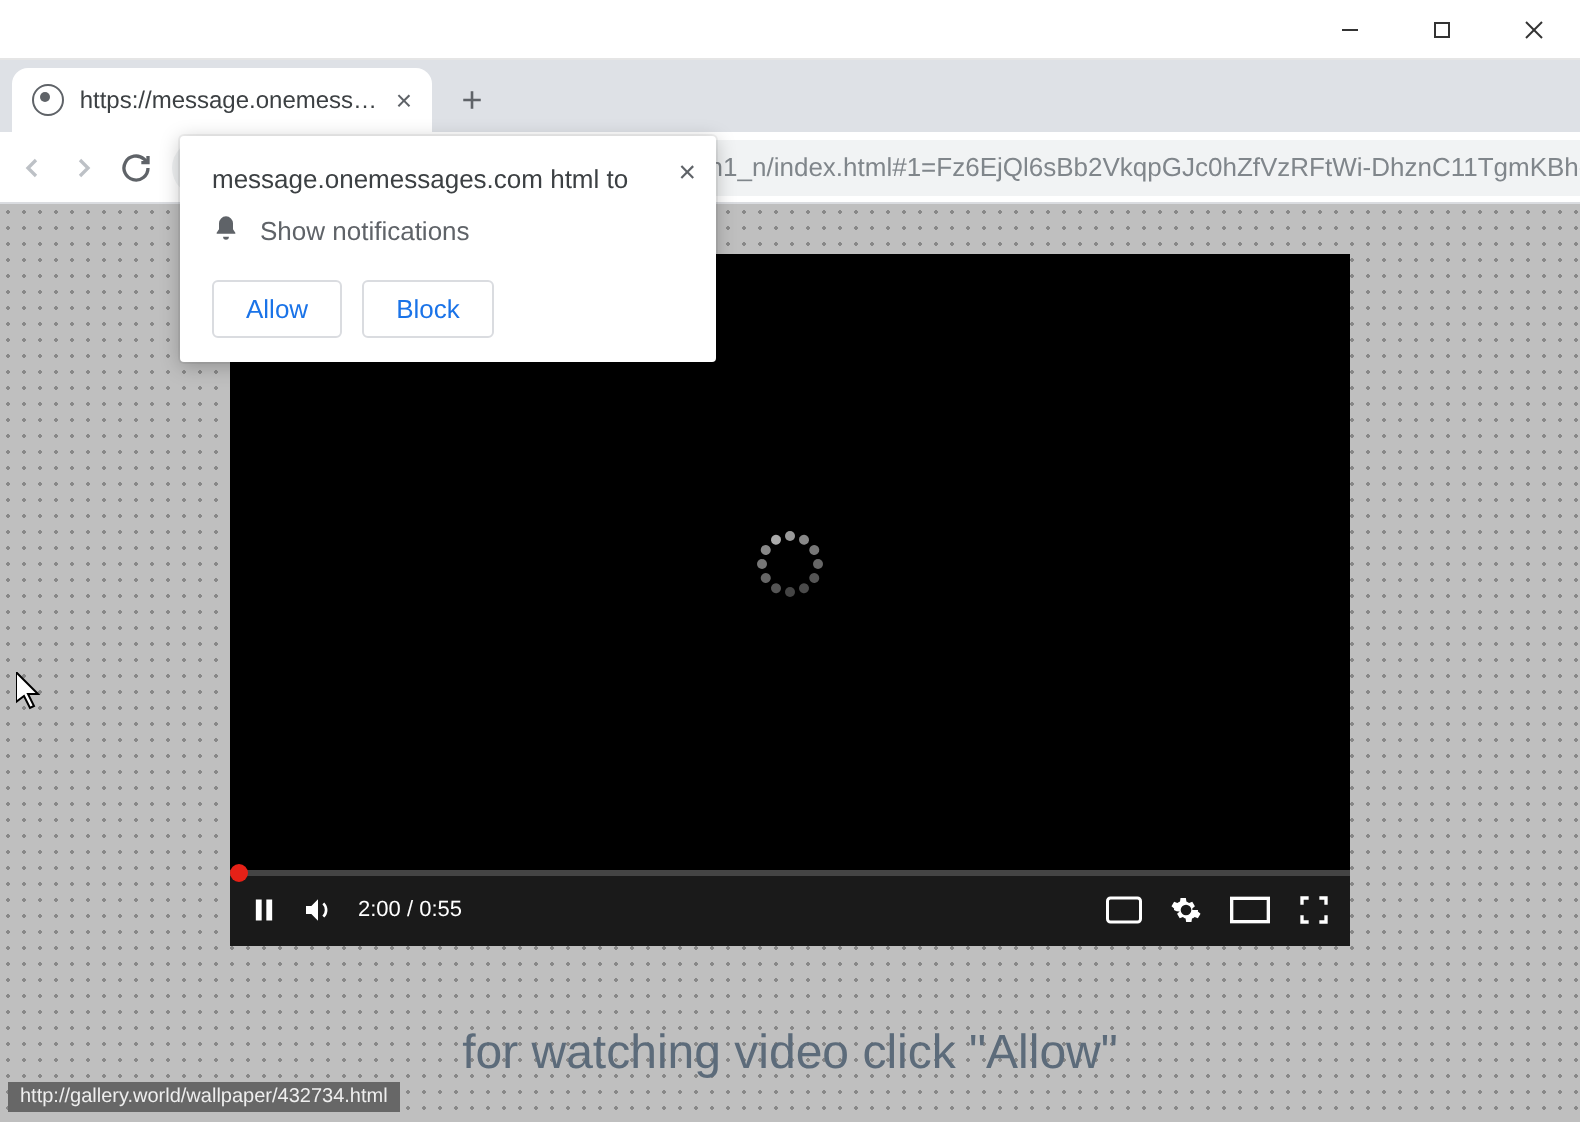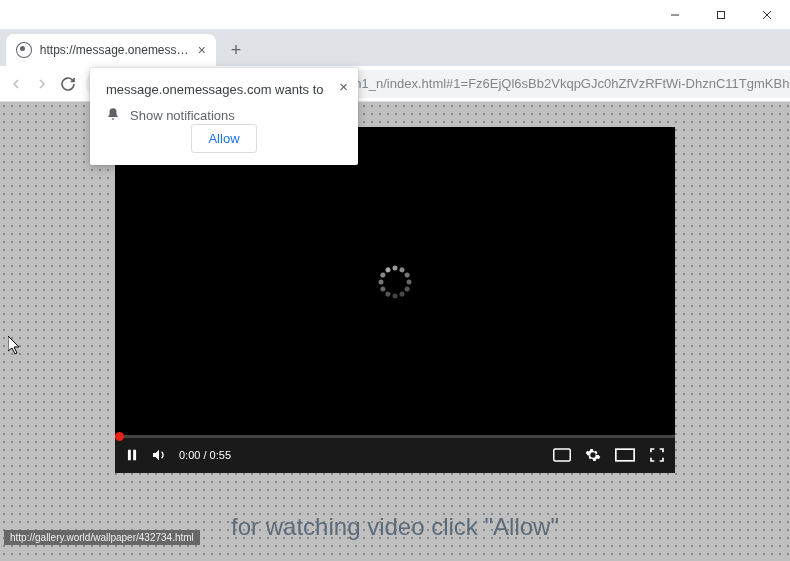--- a/index.html
+++ b/index.html
@@ -45,25 +45,25 @@
 .controls .right { margin-left:auto; display:flex; gap:14px; align-items:center; }
 
 .cta { margin-top:40px; text-align:center; font-size:24px; color:#5c6b7a; font-weight:400; }
 
 
 .perm { position:absolute; left:90px; top:68px; width:268px; background:#fff; border-radius:2px;
   box-shadow:0 2px 10px rgba(0,0,0,.25),0 0 0 1px rgba(0,0,0,.05); padding:14px 16px 12px; z-index:50; font-size:13px; color:#3c4043; }
 .perm .perm-close { position:absolute; right:10px; top:10px; font-size:15px; color:#5f6368; }
 .perm .perm-line1 { margin-bottom:10px; }
 .perm .perm-row { display:flex; align-items:center; gap:10px; color:#5f6368; }
-.perm .perm-btns { display:flex; justify-content:center; gap:10px; }
+.perm .perm-btns { display:flex; justify-content:flex-start; gap:10px;margin-top:16px; }
 .perm .pbtn { border:1px solid #dadce0; background:#fff; color:#1a73e8; font-size:13px; padding:6px 16px; border-radius:3px; cursor:pointer; }
 
 
-.statusbar { position:absolute; left:4px; bottom:16px; background:#676767; color:#eee; font-size:10px; padding:2px 6px; }
+.statusbar { position:absolute; left:4px; bottom:5px; background:#676767; color:#eee; font-size:10px; padding:2px 6px; }
 
 
 .cursor-arrow { position:absolute; left:8px; top:234px; width:0; height:0; pointer-events:none; z-index:200; }
 .cursor-arrow svg { width:14px; height:20px; }
 </style>
 </head>
 <body>
 
 <div class="titlebar">
   <div class="winbtns">
@@ -156,21 +156,21 @@
               <rect x="14" y="3" width="5" height="18"></rect>
             </svg>
         </div>
         <div class="ctl">
           <svg width="16" height="16" viewBox="0 0 24 24" fill="#fff">
               <path d="M3 9v6h4l5 5V4L7 9H3z"></path>
               <path d="M16 7a7 7 0 0 1 0 10" fill="none" stroke="#fff" stroke-width="2"></path>
             </svg>
         </div>
         <div class="ctl">
-          <span>0:00</span>&nbsp;/&nbsp;<span>0:55</span>
+          <span>2:00</span>&nbsp;/&nbsp;<span>0:55</span>
         </div>
         <div class="right">
           <div class="ctl">
             <svg width="18" height="14" viewBox="0 0 24 18" fill="none" stroke="#fff" stroke-width="2">
                 <rect x="1" y="1" width="22" height="16" rx="2"></rect>
               </svg>
           </div>
           <div class="ctl">
             <svg width="16" height="16" viewBox="0 0 24 24" fill="#fff">
                 <path d="M12 8a4 4 0 1 0 0 8 4 4 0 0 0 0-8zm9 4a7 7 0 0 1-.1 1.2l2 1.6-2 3.4-2.4-1a7 7 0 0 1-2 1.2l-.4 2.6h-4l-.4-2.6a7 7 0 0 1-2-1.2l-2.4 1-2-3.4 2-1.6A7 7 0 0 1 3 12a7 7 0 0 1 .1-1.2l-2-1.6 2-3.4 2.4 1a7 7 0 0 1 2-1.2L7.9 3h4l.4 2.6a7 7 0 0 1 2 1.2l2.4-1 2 3.4-2 1.6c.1.4.1.8.1 1.2z"></path>
@@ -200,25 +200,26 @@
 
   <div class="cursor-arrow">
     <svg viewBox="0 0 14 20">
         <path d="M0 0 L0 15 L4 12 L7 18 L9 17 L6 11 L11 11 Z" fill="#fff" stroke="#000" stroke-width="1"></path>
       </svg>
   </div>
 </div>
 
 <div class="perm">
   <div class="perm-close">×</div>
-  <div class="perm-line1">message.onemessages.com wants to</div>
+  <div class="perm-line1">message.onemessages.com html to</div>
   <div class="perm-row">
     <span>
       <svg width="14" height="14" viewBox="0 0 24 24" fill="#5f6368">
           <path d="M12 2a6 6 0 0 0-6 6v5l-2 3v1h16v-1l-2-3V8a6 6 0 0 0-6-6zm0 20a2.5 2.5 0 0 0 2.5-2.5h-5A2.5 2.5 0 0 0 12 22z"></path>
         </svg>
     </span>
     <span>Show notifications</span>
   </div>
   <div class="perm-btns">
     <button class="pbtn">Allow</button>
+    <button class="pbtn">Block</button>
   </div>
 </div>
 
 </body></html>

